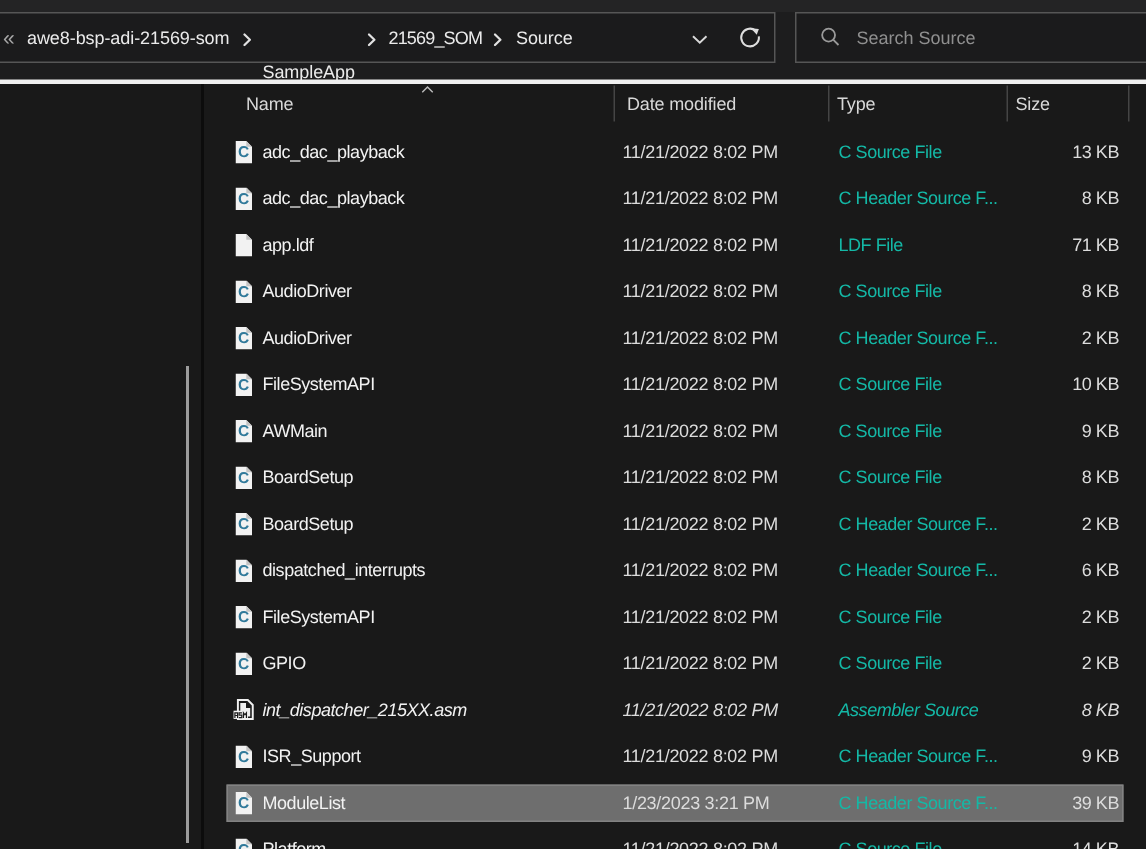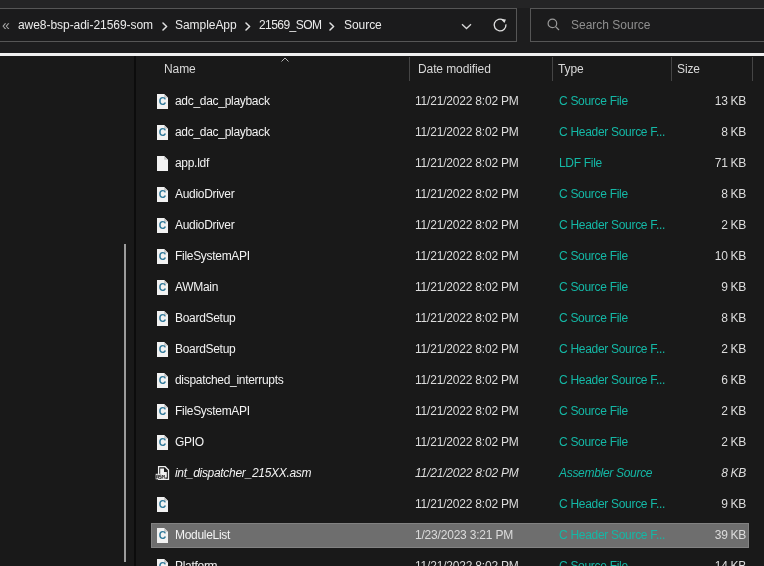--- a/index.html
+++ b/index.html
@@ -34,21 +34,21 @@
 <body>
 <div class="toolbar">
   <div class="topband"></div>
   <div class="addrbox"></div>
   <div class="searchbox"></div>
   <div class="crumb" style="left:2px;color:#a8a8a8;font-size:14px;">«</div>
   <div class="crumb" style="left:18px;">awe8-bsp-adi-21569-som</div>
   <svg class="abs" style="left:162px;top:22px;" width="6" height="9" viewBox="0 0 6 9">
       <path d="M1 1 L4.6 4.5 L1 8" fill="none" stroke="#e2e2e2" stroke-width="1.5" stroke-linecap="round" stroke-linejoin="round"></path>
     </svg>
-  <div class="crumb" style="left:175px;">SampleApp</div>
+  <div class="crumb" style="left:175px;margin-top:23px;">SampleApp</div>
   <svg class="abs" style="left:244.5px;top:22px;" width="6" height="9" viewBox="0 0 6 9">
       <path d="M1 1 L4.6 4.5 L1 8" fill="none" stroke="#e2e2e2" stroke-width="1.5" stroke-linecap="round" stroke-linejoin="round"></path>
     </svg>
   <div class="crumb" style="left:259px;letter-spacing:-0.55px;">21569_SOM</div>
   <svg class="abs" style="left:329px;top:22px;" width="6" height="9" viewBox="0 0 6 9">
       <path d="M1 1 L4.6 4.5 L1 8" fill="none" stroke="#e2e2e2" stroke-width="1.5" stroke-linecap="round" stroke-linejoin="round"></path>
     </svg>
   <div class="crumb" style="left:344px;">Source</div>
   <svg class="abs" style="left:461px;top:23px;" width="11" height="7" viewBox="0 0 11 7">
       <path d="M1 1.2 L5.5 5.5 L10 1.2" fill="none" stroke="#d8d8d8" stroke-width="1.3"></path>
@@ -226,20 +226,21 @@
     <div class="dt">11/21/2022 8:02 PM</div>
     <div class="tp">Assembler Source</div>
     <div class="sz">8 KB</div>
   </div>
 <div class="row" style="top:488.5px;">
     <svg class="icon" viewBox="0 0 11 15">
       <path d="M0 0 H7.2 L11 3.8 V15 H0 Z" fill="#f2f2f2"></path>
       <path d="M7.2 0 L11 3.8 H7.2 Z" fill="#c4c4c4"></path>
       <text x="5.4" y="10.9" font-size="10.4" font-weight="bold" fill="#30799a" text-anchor="middle" font-family="Liberation Sans">C</text>
     </svg>
+    <div class="nm">ISR_Support</div>
     <div class="dt">11/21/2022 8:02 PM</div>
     <div class="tp">C Header Source F...</div>
     <div class="sz">9 KB</div>
   </div>
 <div class="row" style="top:519.5px;">
     <div class="sel"></div>
     <svg class="icon" viewBox="0 0 11 15">
       <path d="M0 0 H7.2 L11 3.8 V15 H0 Z" fill="#f2f2f2"></path>
       <path d="M7.2 0 L11 3.8 H7.2 Z" fill="#c4c4c4"></path>
       <text x="5.4" y="10.9" font-size="10.4" font-weight="bold" fill="#30799a" text-anchor="middle" font-family="Liberation Sans">C</text>

